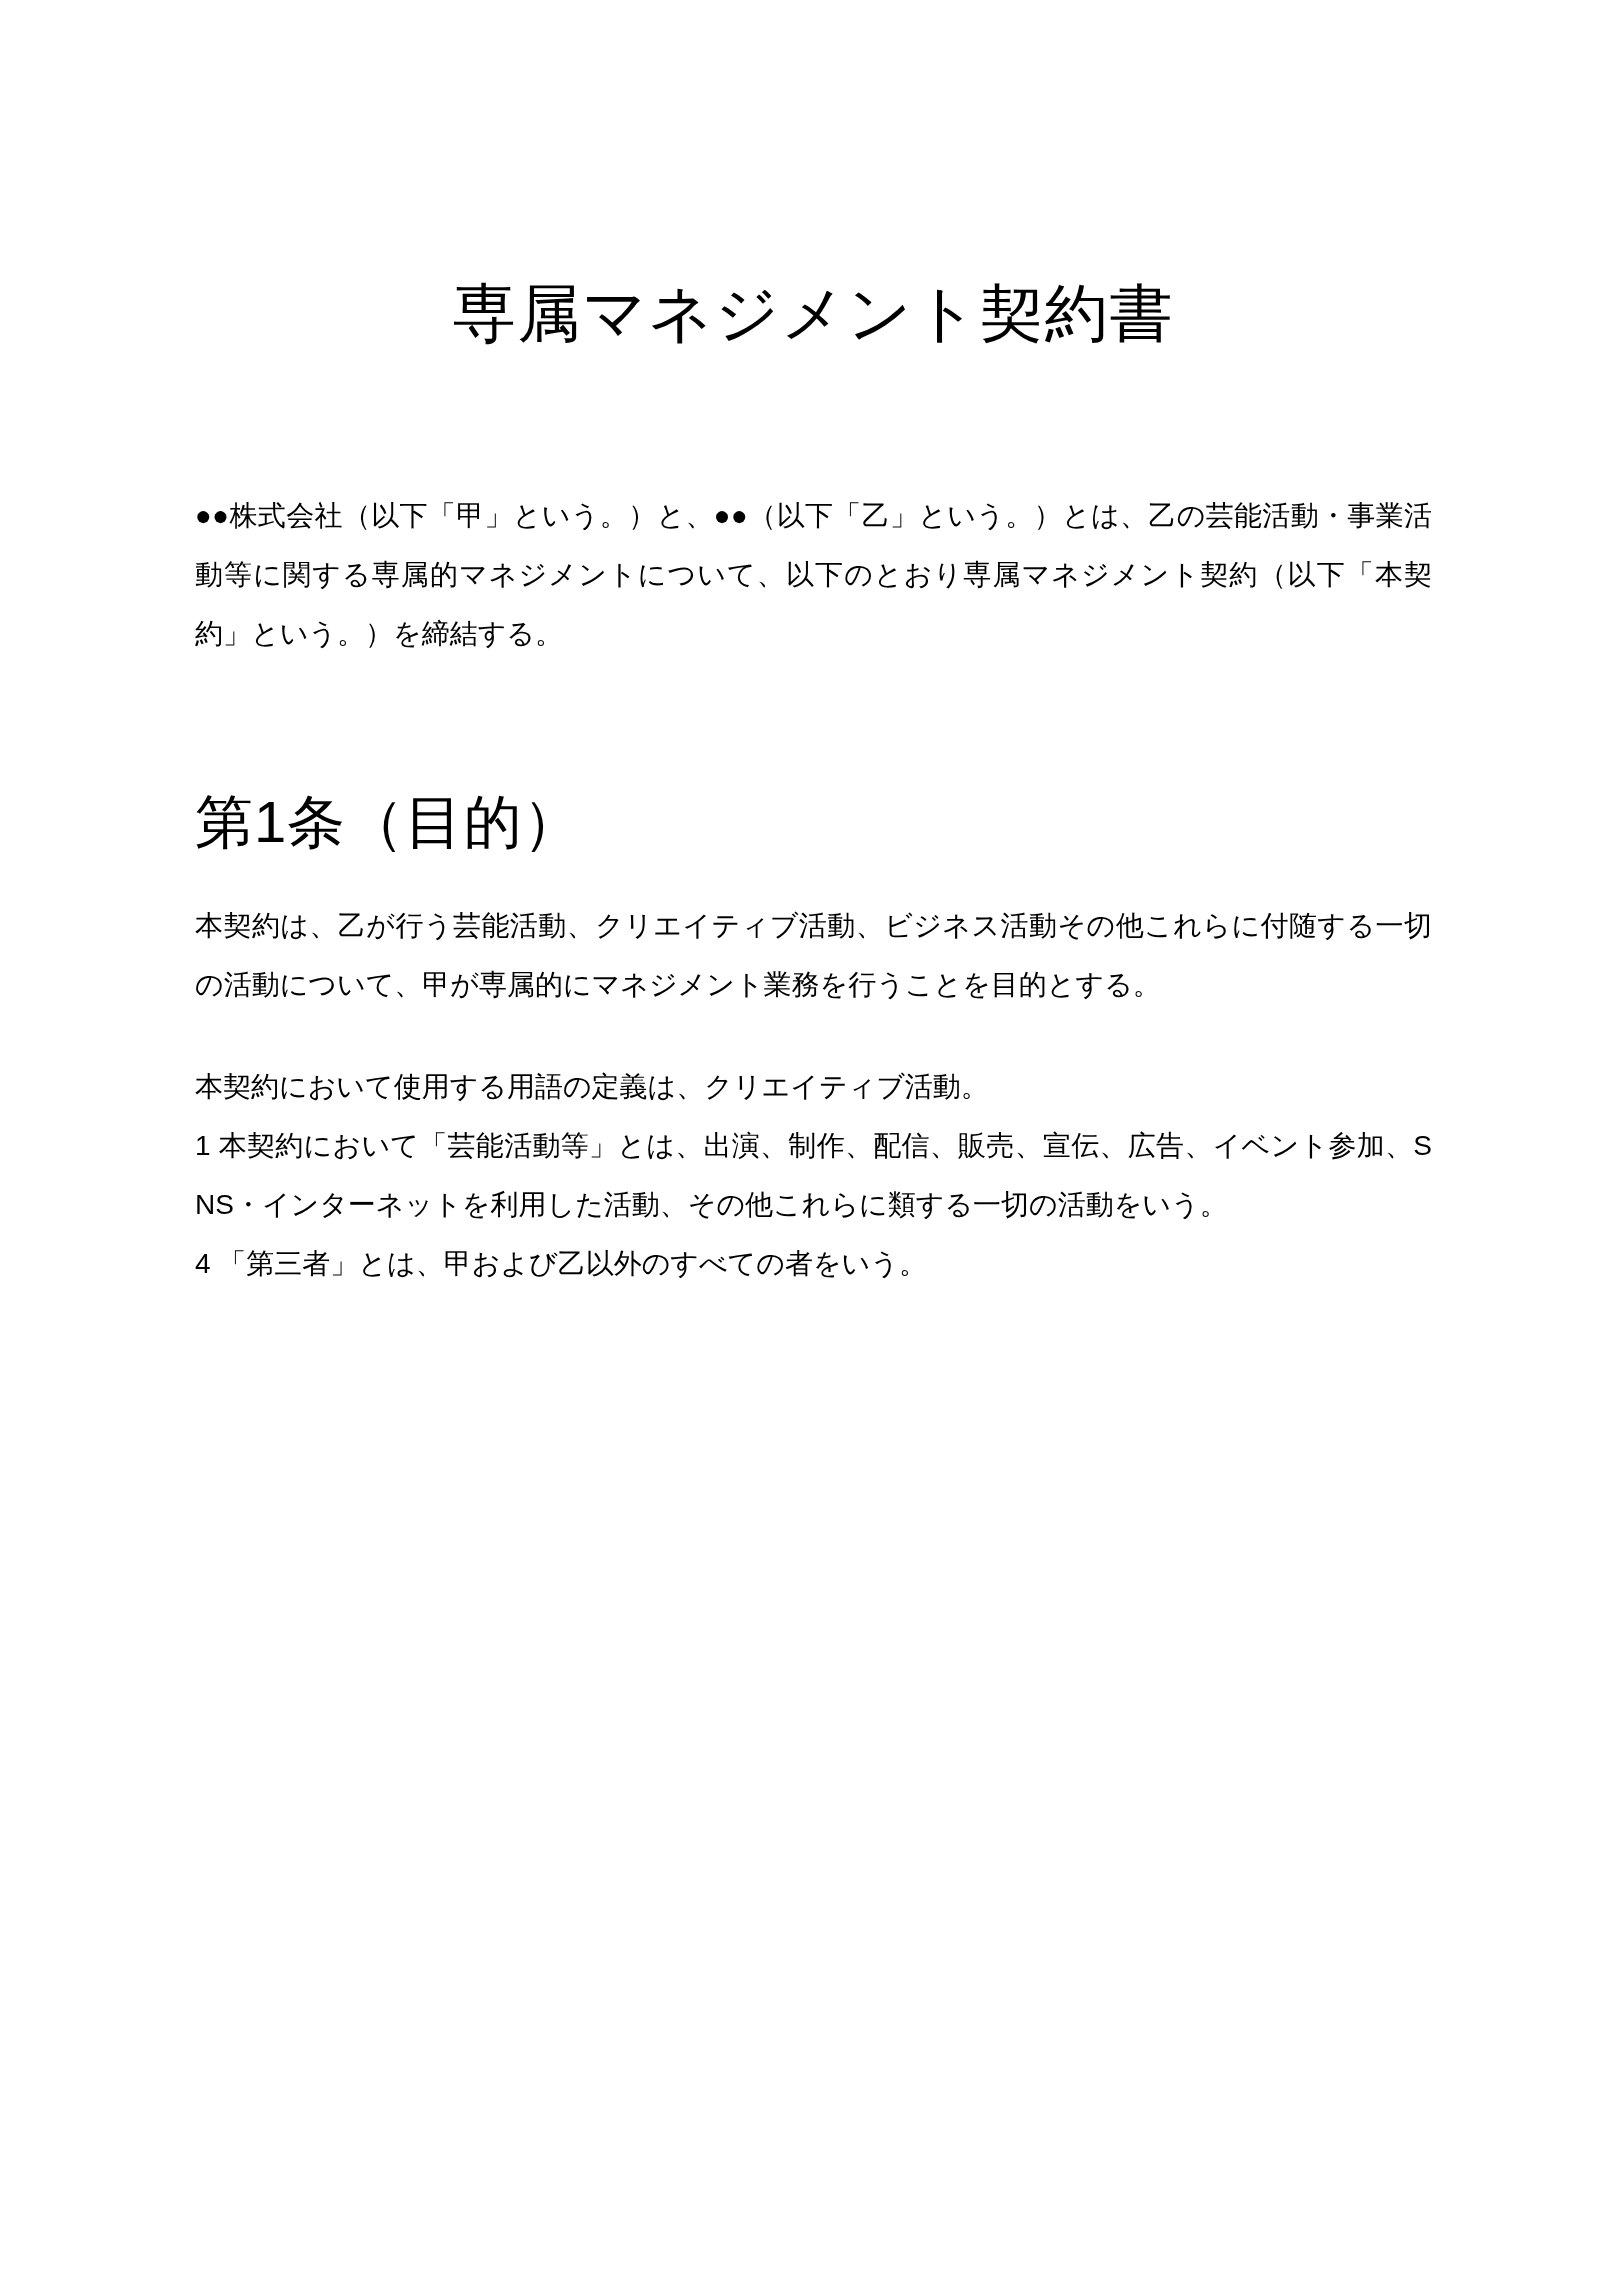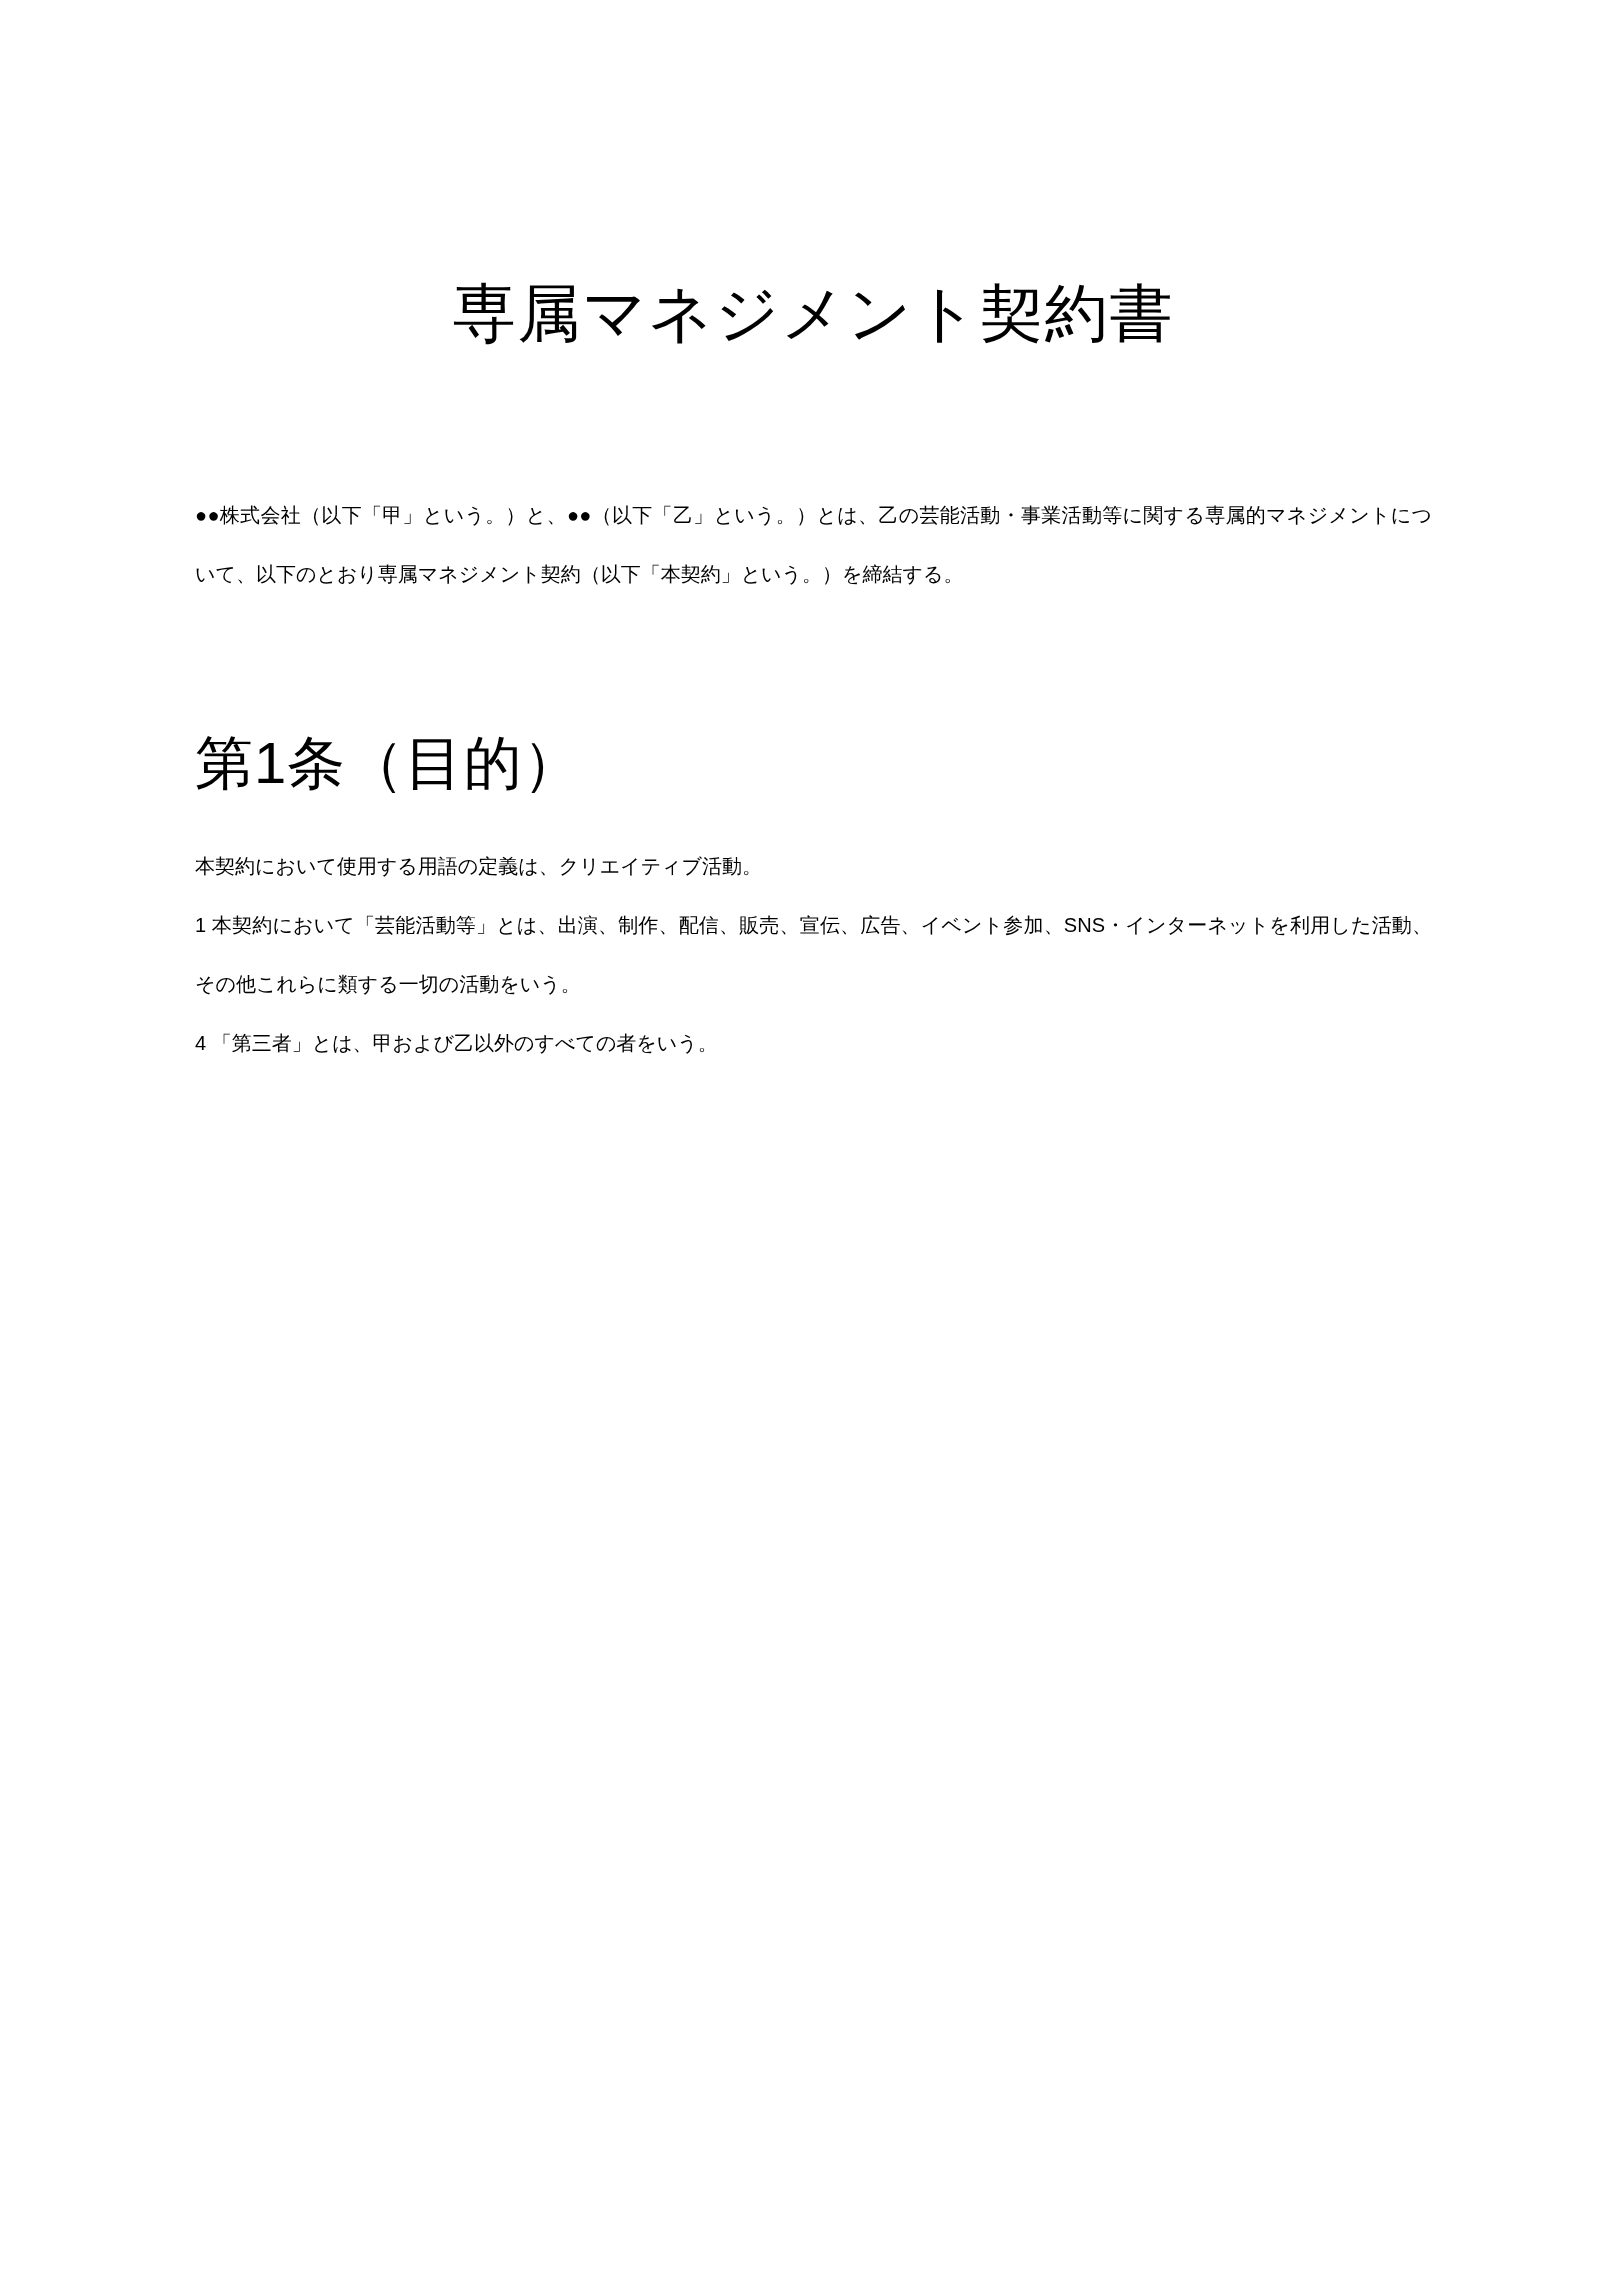--- a/index.html
+++ b/index.html
@@ -27,21 +27,21 @@
     font-size: 63px;
     line-height: 79px;
     font-weight: 400;
     letter-spacing: 1.8px;
   }
   .intro-block {
     margin-top: 133px;
   }
   .body-text {
     margin: 0;
-    font-size: 20px;
+    font-size: 28px;
     line-height: 59px;
     text-align: justify;
     text-justify: inter-ideograph;
     word-break: break-all;
   }
   .article-heading {
     margin: 127px 0 0 0;
     font-size: 58px;
     line-height: 63px;
     font-weight: 400;
@@ -57,20 +57,23 @@
 <div class="page">
 
   <h1 class="doc-title">専属マネジメント契約書</h1>
 
   <div class="intro-block">
     <p class="body-text">●●株式会社（以下「甲」という。）と、●●（以下「乙」という。）とは、乙の芸能活動・事業活動等に関する専属的マネジメントについて、以下のとおり専属マネジメント契約（以下「本契約」という。）を締結する。</p>
   </div>
 
   <section>
     <h2 class="article-heading">第1条（目的）</h2>
+    <div class="article-body">
+      <p class="body-text">本契約は、乙が行う芸能活動、クリエイティブ活動、ビジネス活動その他これらに付随する一切の活動について、甲が専属的にマネジメント業務を行うことを目的とする。</p>
+    </div>
   </section>
 
   <section>
     <div class="article-body">
       <p class="body-text">本契約において使用する用語の定義は、クリエイティブ活動。</p>
       <p class="body-text">1 本契約において「芸能活動等」とは、出演、制作、配信、販売、宣伝、広告、イベント参加、SNS・インターネットを利用した活動、その他これらに類する一切の活動をいう。</p>
       <p class="body-text">4 「第三者」とは、甲および乙以外のすべての者をいう。</p>
     </div>
   </section>
 

